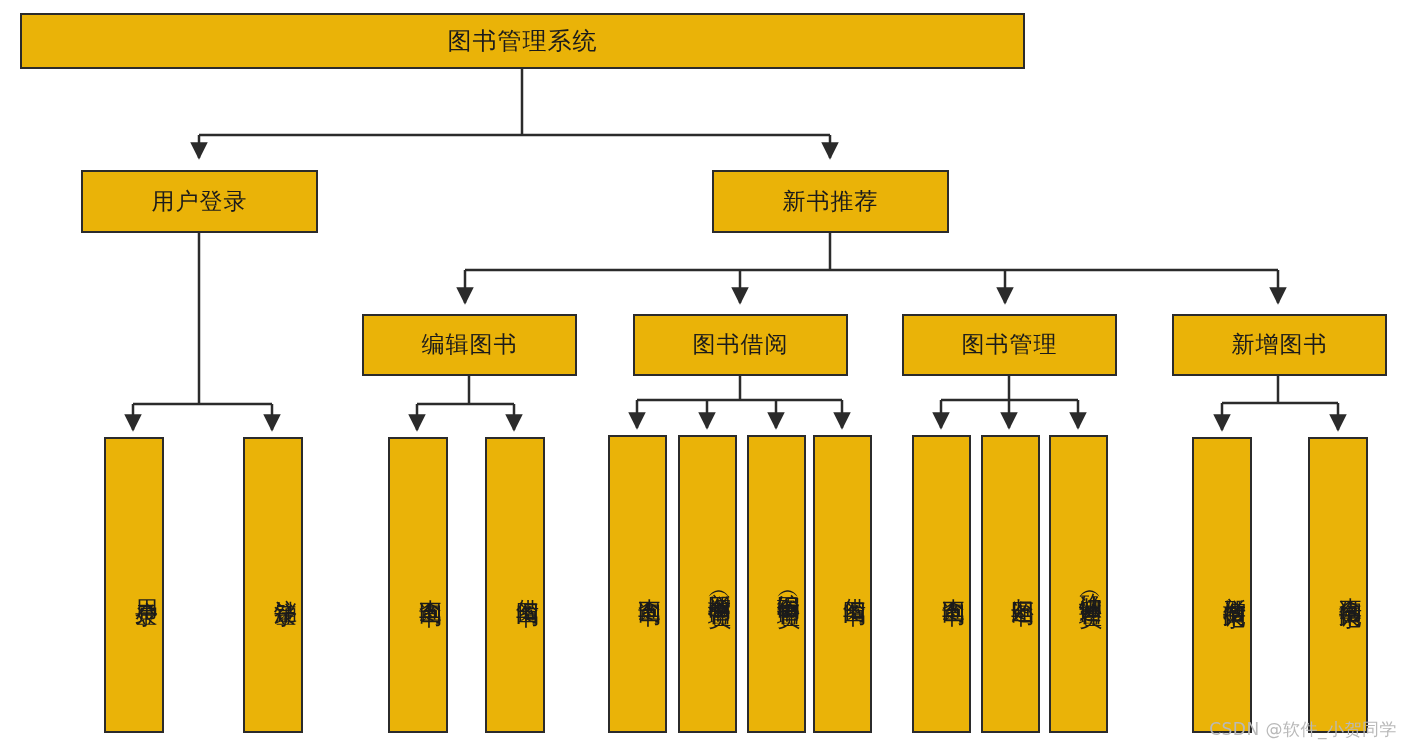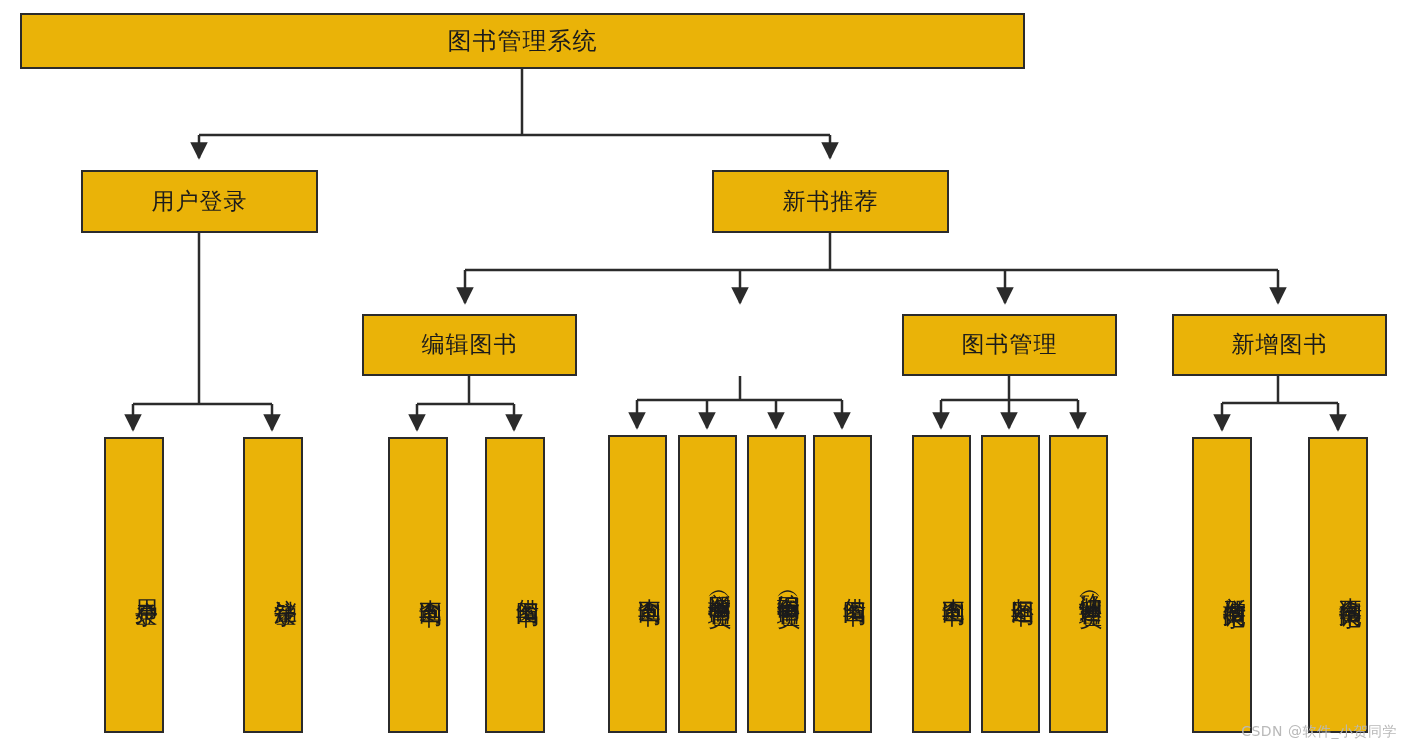--- a/index.html
+++ b/index.html
@@ -60,21 +60,21 @@
   }
   .node.vert .lbl {
     writing-mode: vertical-rl;
     text-orientation: upright;
     text-align: center;
   }
   #watermark {
     position: absolute;
     right: 8px;
     bottom: 6px;
-    font-size: 14px;
+    font-size: 17px;
     color: #b9b9b9;
     letter-spacing: 0.5px;
     white-space: nowrap;
     user-select: none;
   }
 </style>
 </head>
 <body>
 
 <div id="canvas">
@@ -136,20 +136,23 @@
   <div class="node horiz" style="left:81px; top:170px; width:237px; height:63px;">
     <span class="lbl">用户登录</span>
   </div>
   <div class="node horiz" style="left:712px; top:170px; width:237px; height:63px;">
     <span class="lbl">新书推荐</span>
   </div>
 
   <div class="node horiz" style="left:362px; top:314px; width:215px; height:62px;">
     <span class="lbl">编辑图书</span>
   </div>
+  <div class="node horiz" style="left:633px; top:314px; width:215px; height:62px;">
+    <span class="lbl">图书借阅</span>
+  </div>
   <div class="node horiz" style="left:902px; top:314px; width:215px; height:62px;">
     <span class="lbl">图书管理</span>
   </div>
   <div class="node horiz" style="left:1172px; top:314px; width:215px; height:62px;">
     <span class="lbl">新增图书</span>
   </div>
 
   <div class="node vert" style="left:104px; top:437px; width:60px; height:296px;">
     <span class="lbl">用户登录</span>
   </div>

